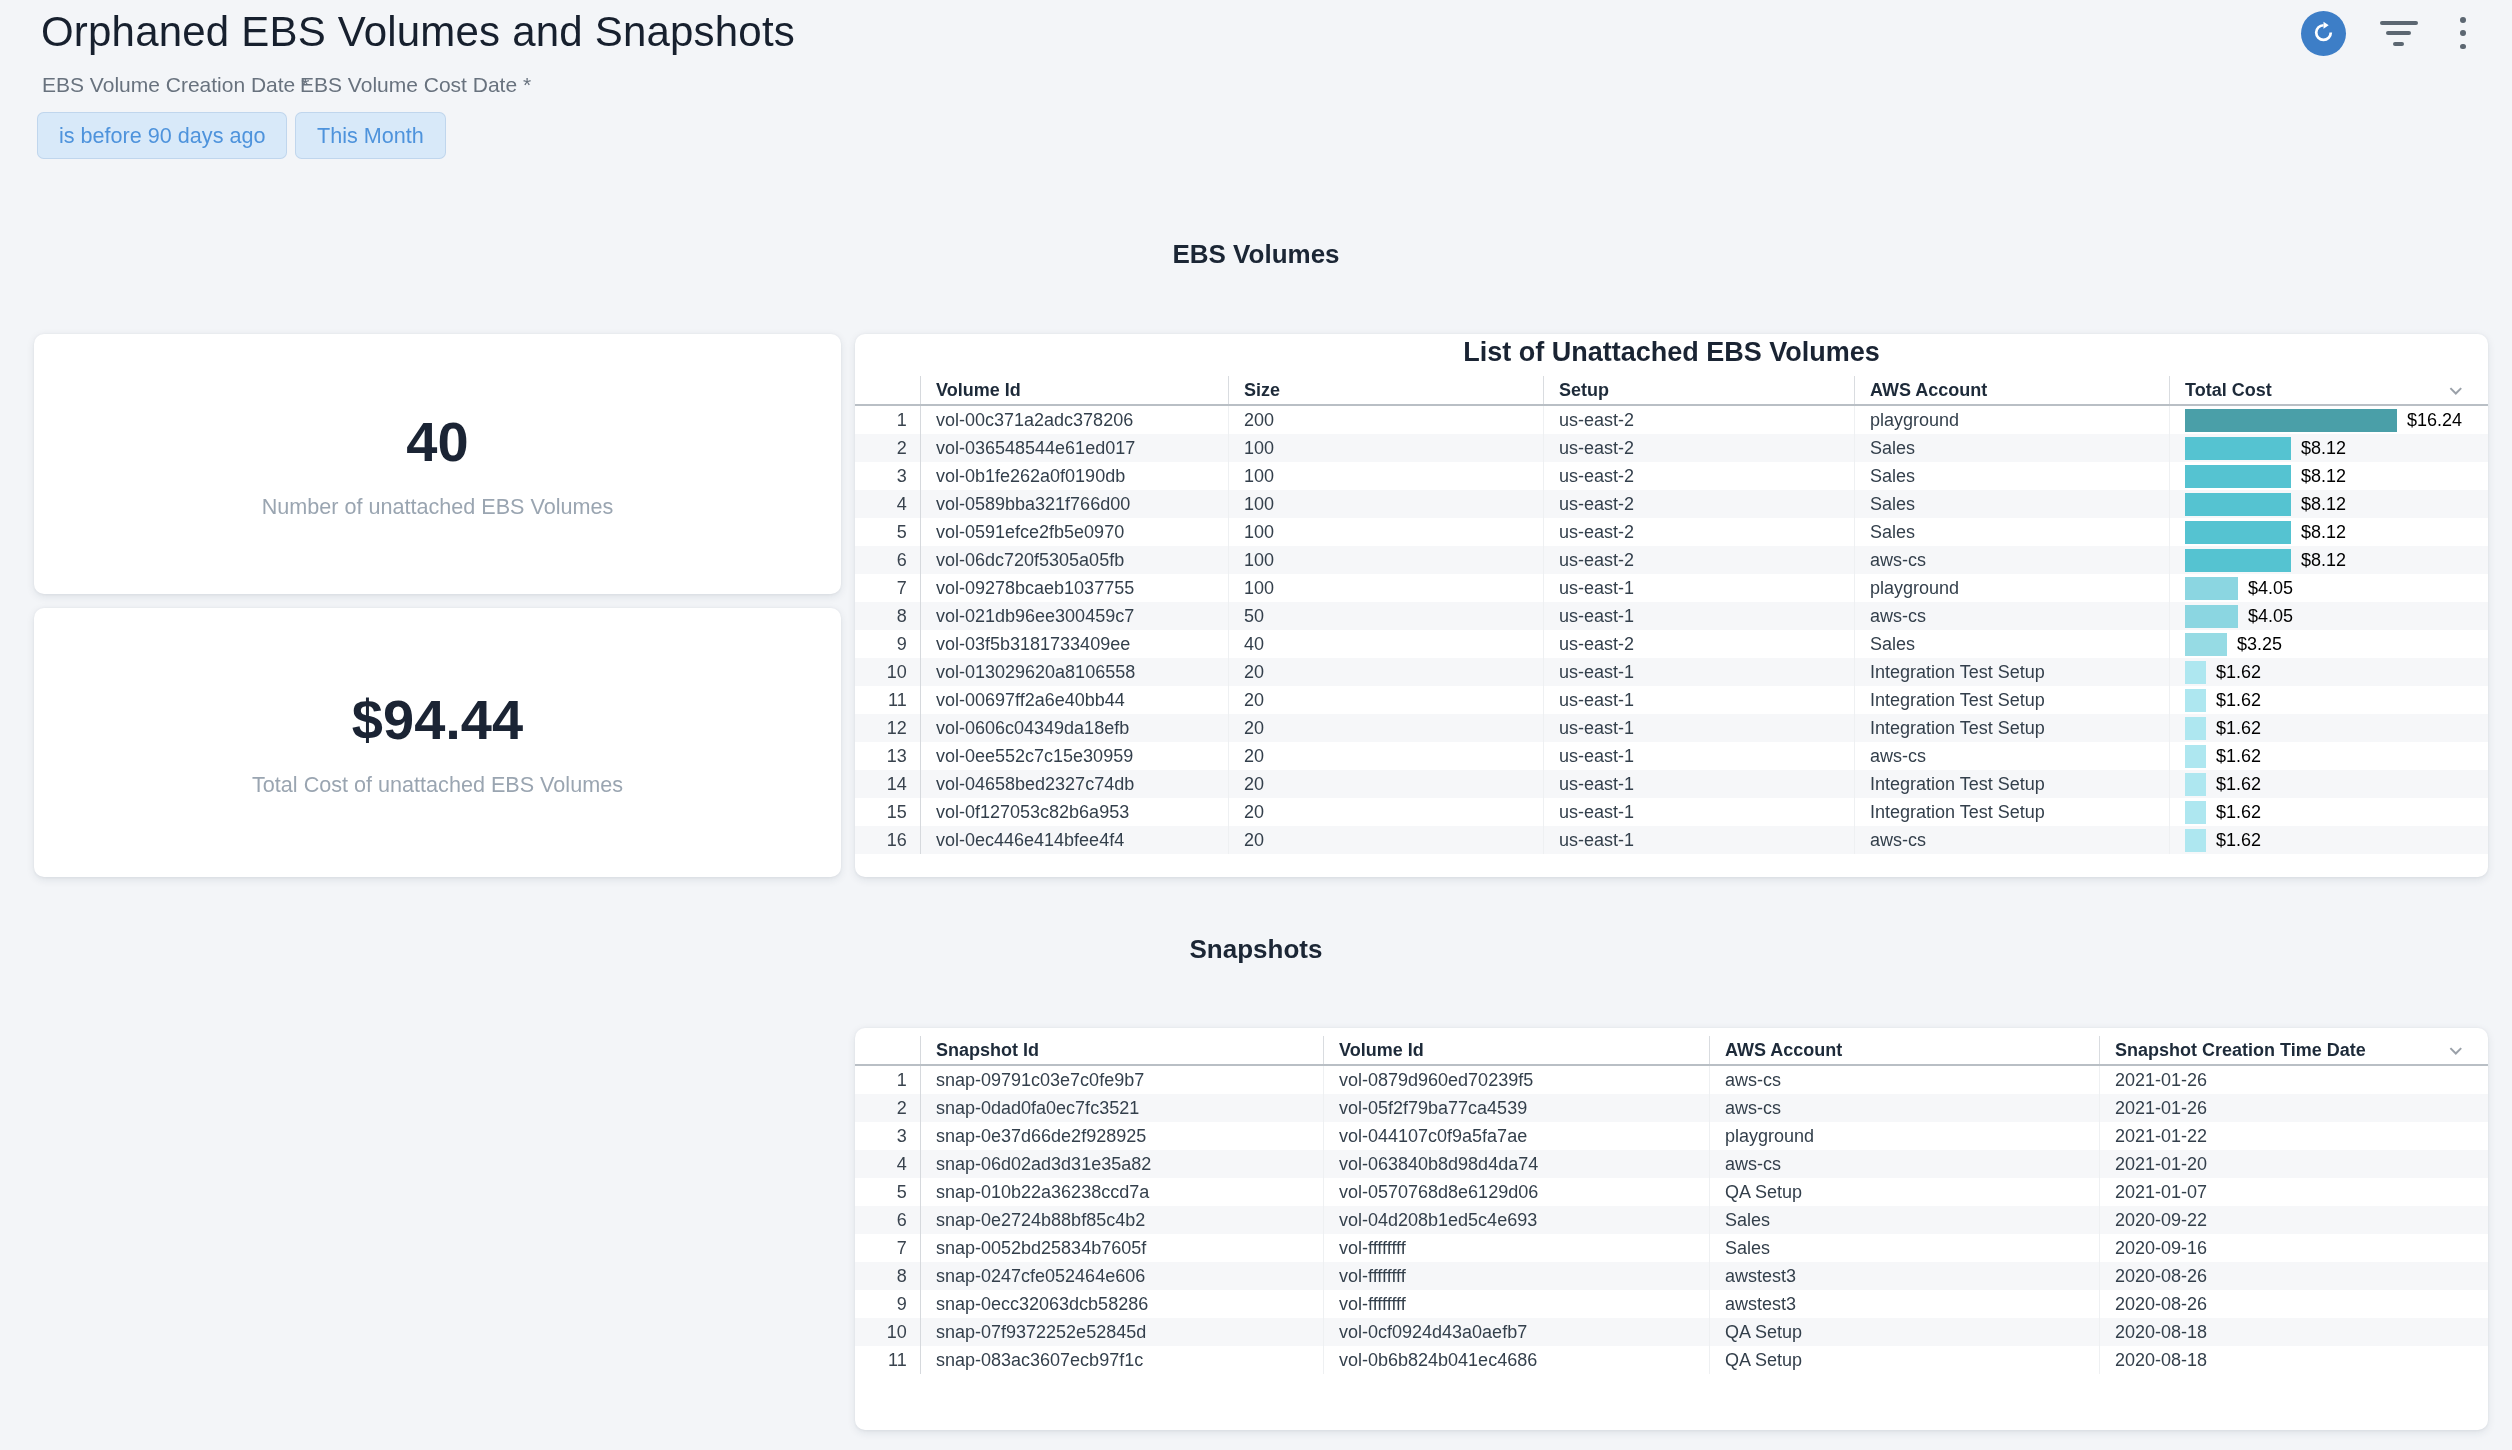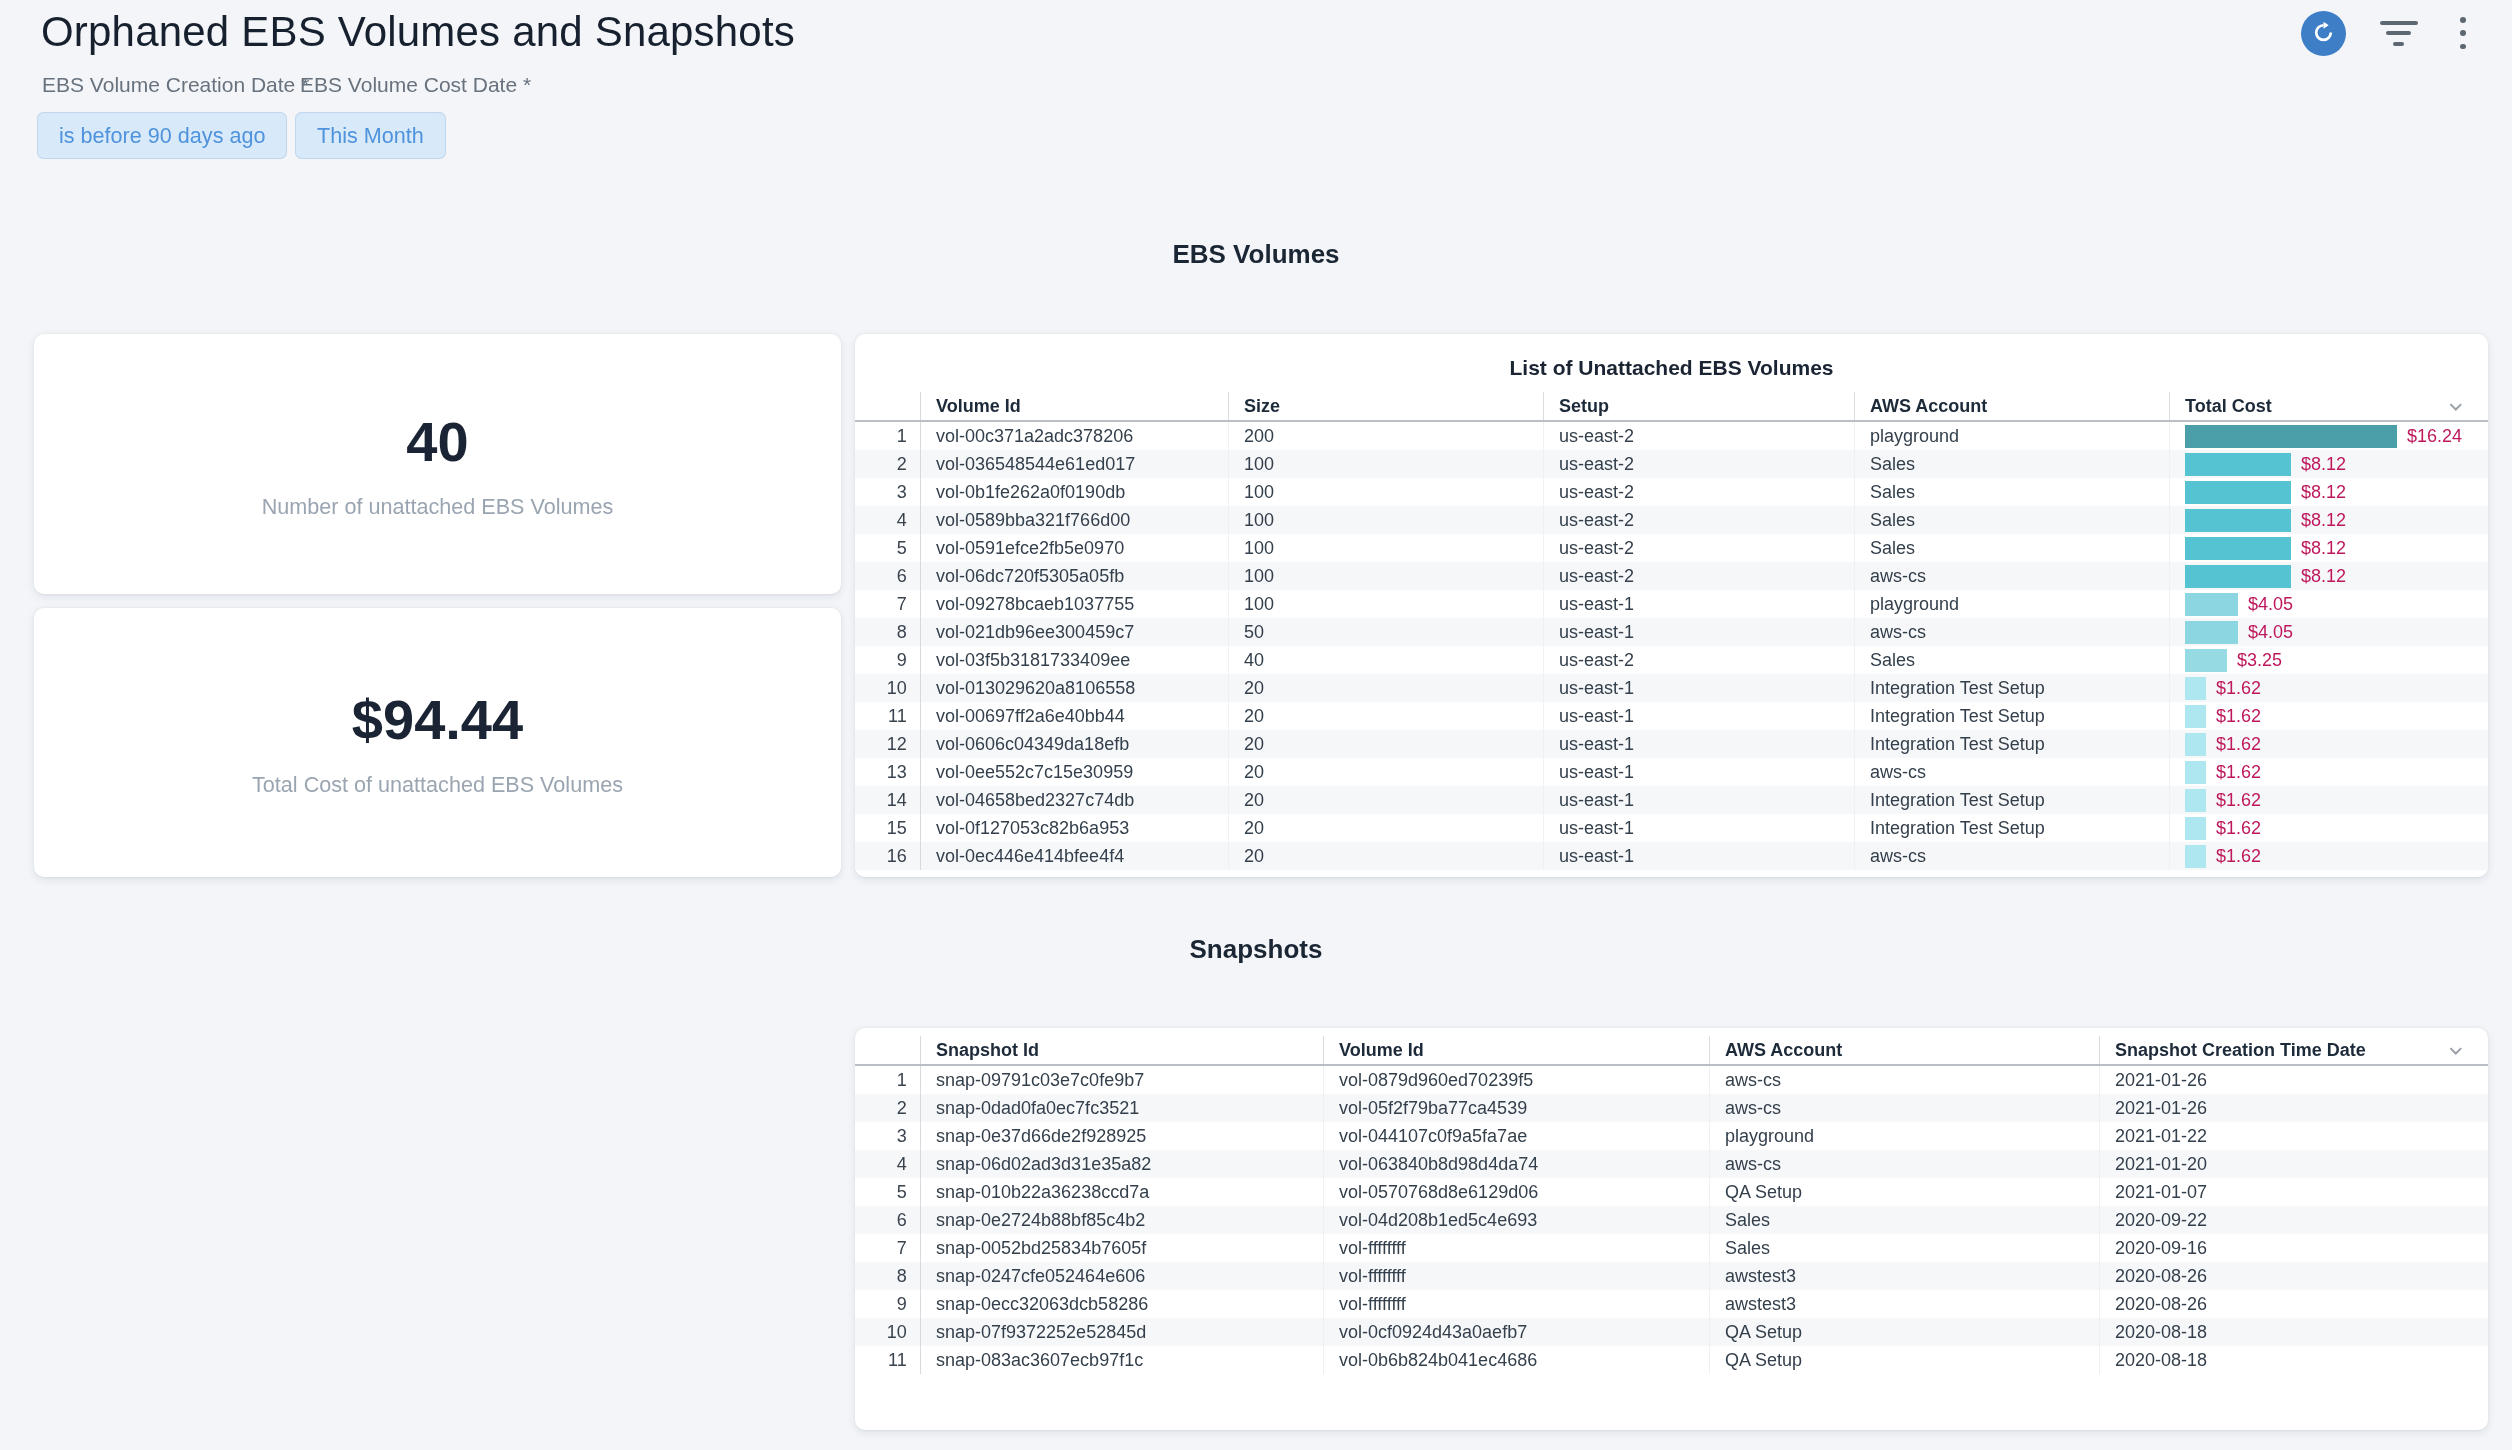--- a/index.html
+++ b/index.html
@@ -48,22 +48,22 @@
   #kpi-volumes  { left:34px; top:334px;  width:807px;  height:260px; }
   #kpi-cost     { left:34px; top:608px;  width:807px;  height:269px; }
   #kpi-snaps    { left:34px; top:1028px; width:807px;  height:402px; }
   #table-volumes   { left:855px; top:334px;  width:1633px; height:543px; }
   #table-snapshots { left:855px; top:1028px; width:1633px; height:402px; }
 
   .kpi { display:flex; flex-direction:column; align-items:center; justify-content:center; gap:20px; }
   .kpi-value { font-size:56px; font-weight:700; color:#1b2434; }
   .kpi-label { font-size:21.6px; color:#9aa5b1; }
 
-  .table-title { text-align:center; font-size:21px; font-weight:600; color:#1a2433;
-    padding-top:18px; line-height:32px; }
+  .table-title { text-align:center; font-size:27px; font-weight:600; color:#1a2433;
+    padding-top:2px; line-height:32px; }
   .thead {
     display:flex; align-items:center; height:28px; margin-top:8.3px;
     border-bottom:2.5px solid #b9bfc5; position:relative;
     font-weight:700; font-size:18px; color:#1d2a39;
   }
   .t-row { display:flex; align-items:center; height:28px; font-size:18px; color:#333f4b; }
   .t-row:nth-child(even) { background:#f6f7f9; }
   .cell { box-sizing:border-box; padding-left:15px; height:100%; display:flex; align-items:center;
     overflow:hidden; white-space:nowrap; border-left:1.7px solid #eef0f2; }
   .thead .cell { border-left:1.7px solid #d9dce0; }
@@ -71,21 +71,21 @@
   .c-num { box-sizing:border-box; width:66px; height:100%; display:flex; align-items:center;
     justify-content:flex-end; padding-right:13.3px; border-right:1.7px solid #d6d9dd; color:#39434e; }
   
   .w-vol { width:307px; } .w-size { width:315px; } .w-region { width:311px; }
   .w-acct { width:315px; } .w-cost { flex:1; }
   
   .w-snapid { width:402px; } .w-svol { width:386px; } .w-sacct { width:390px; } .w-sdate { flex:1; }
 
   .cost-cell { display:flex; align-items:center; }
   .bar { height:23px; flex:none; }
-  .cost-text { margin-left:10px; color:#be185d; }
+  .cost-text { margin-left:10px; color:#000000; }
 
   .head-chevron { position:absolute; right:21.6px; top:3.3px; cursor:pointer; }
 </style>
 </head>
 <body>
 
 <div class="page">
 
   <div class="page-title">Orphaned EBS Volumes and Snapshots</div>
 

